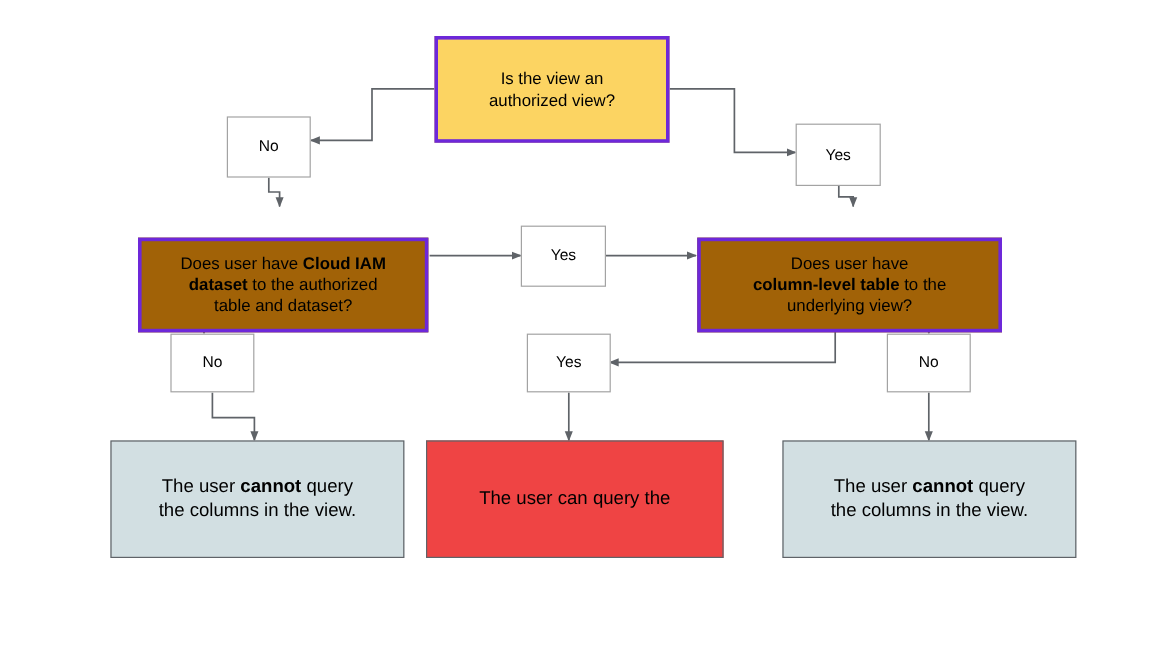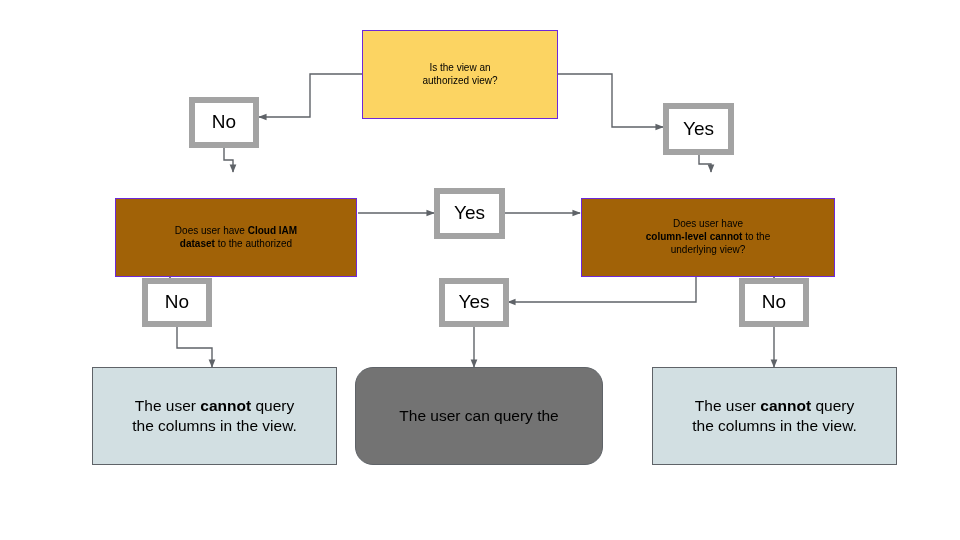--- a/index.html
+++ b/index.html
@@ -21,35 +21,35 @@
     display: flex;
     align-items: center;
     justify-content: center;
     text-align: center;
     color: #000000;
     line-height: 1.28;
     white-space: pre-line;
     z-index: 2;
   }
   .decision {
-    border: 1px solid #6d28d9;
-    font-size: 10px;
+    border: 3px solid #6d28d9;
+    font-size: 14px;
   }
   .decision.yellow { background: #fcd462; }
   .decision.blue   { background: #a16207; margin-top: 24px; }
   .result {
     border: 1px solid #5f6368;
     font-size: 15.5px;
   }
   .result.grayblue { background: #d2dfe2; }
-  .result.green    { background: #737373; border-radius: 18px; }
+  .result.green    { background: #ef4444; }
   .label {
-    border: 6px solid #a3a3a3;
+    border: 1px solid #a3a3a3;
     background: #ffffff;
-    font-size: 19px;
+    font-size: 13px;
     text-align: center;
   }
   .edges {
     position: absolute;
     left: 0;
     top: 0;
     width: 960px;
     height: 540px;
     z-index: 1;
   }
@@ -101,29 +101,29 @@
 
   <div class="node label" style="left:189px; top:97px; width:70px; height:51px;">
     <span>No</span>
   </div>
 
   <div class="node label" style="left:663px; top:103px; width:71px; height:52px;">
     <span>Yes</span>
   </div>
 
   <div class="node decision blue" style="left:115px; top:174px; width:242px; height:79px;">
-    <span><span>Does user have </span><b>Cloud IAM</b><br><b>dataset</b><span> to the authorized</span><br></span>
+    <span><span>Does user have </span><b>Cloud IAM</b><br><b>dataset</b><span> to the authorized</span><br><span>table and dataset?</span></span>
   </div>
 
   <div class="node label" style="left:434px; top:188px; width:71px; height:51px;">
     <span>Yes</span>
   </div>
 
   <div class="node decision blue" style="left:581px; top:174px; width:254px; height:79px;">
-    <span><span>Does user have</span><br><b>column-level cannot</b><span> to the</span><br><span>underlying view?</span></span>
+    <span><span>Does user have</span><br><b>column-level table</b><span> to the</span><br><span>underlying view?</span></span>
   </div>
 
   <div class="node label" style="left:142px; top:278px; width:70px; height:49px;">
     <span>No</span>
   </div>
 
   <div class="node label" style="left:439px; top:278px; width:70px; height:49px;">
     <span>Yes</span>
   </div>
 

